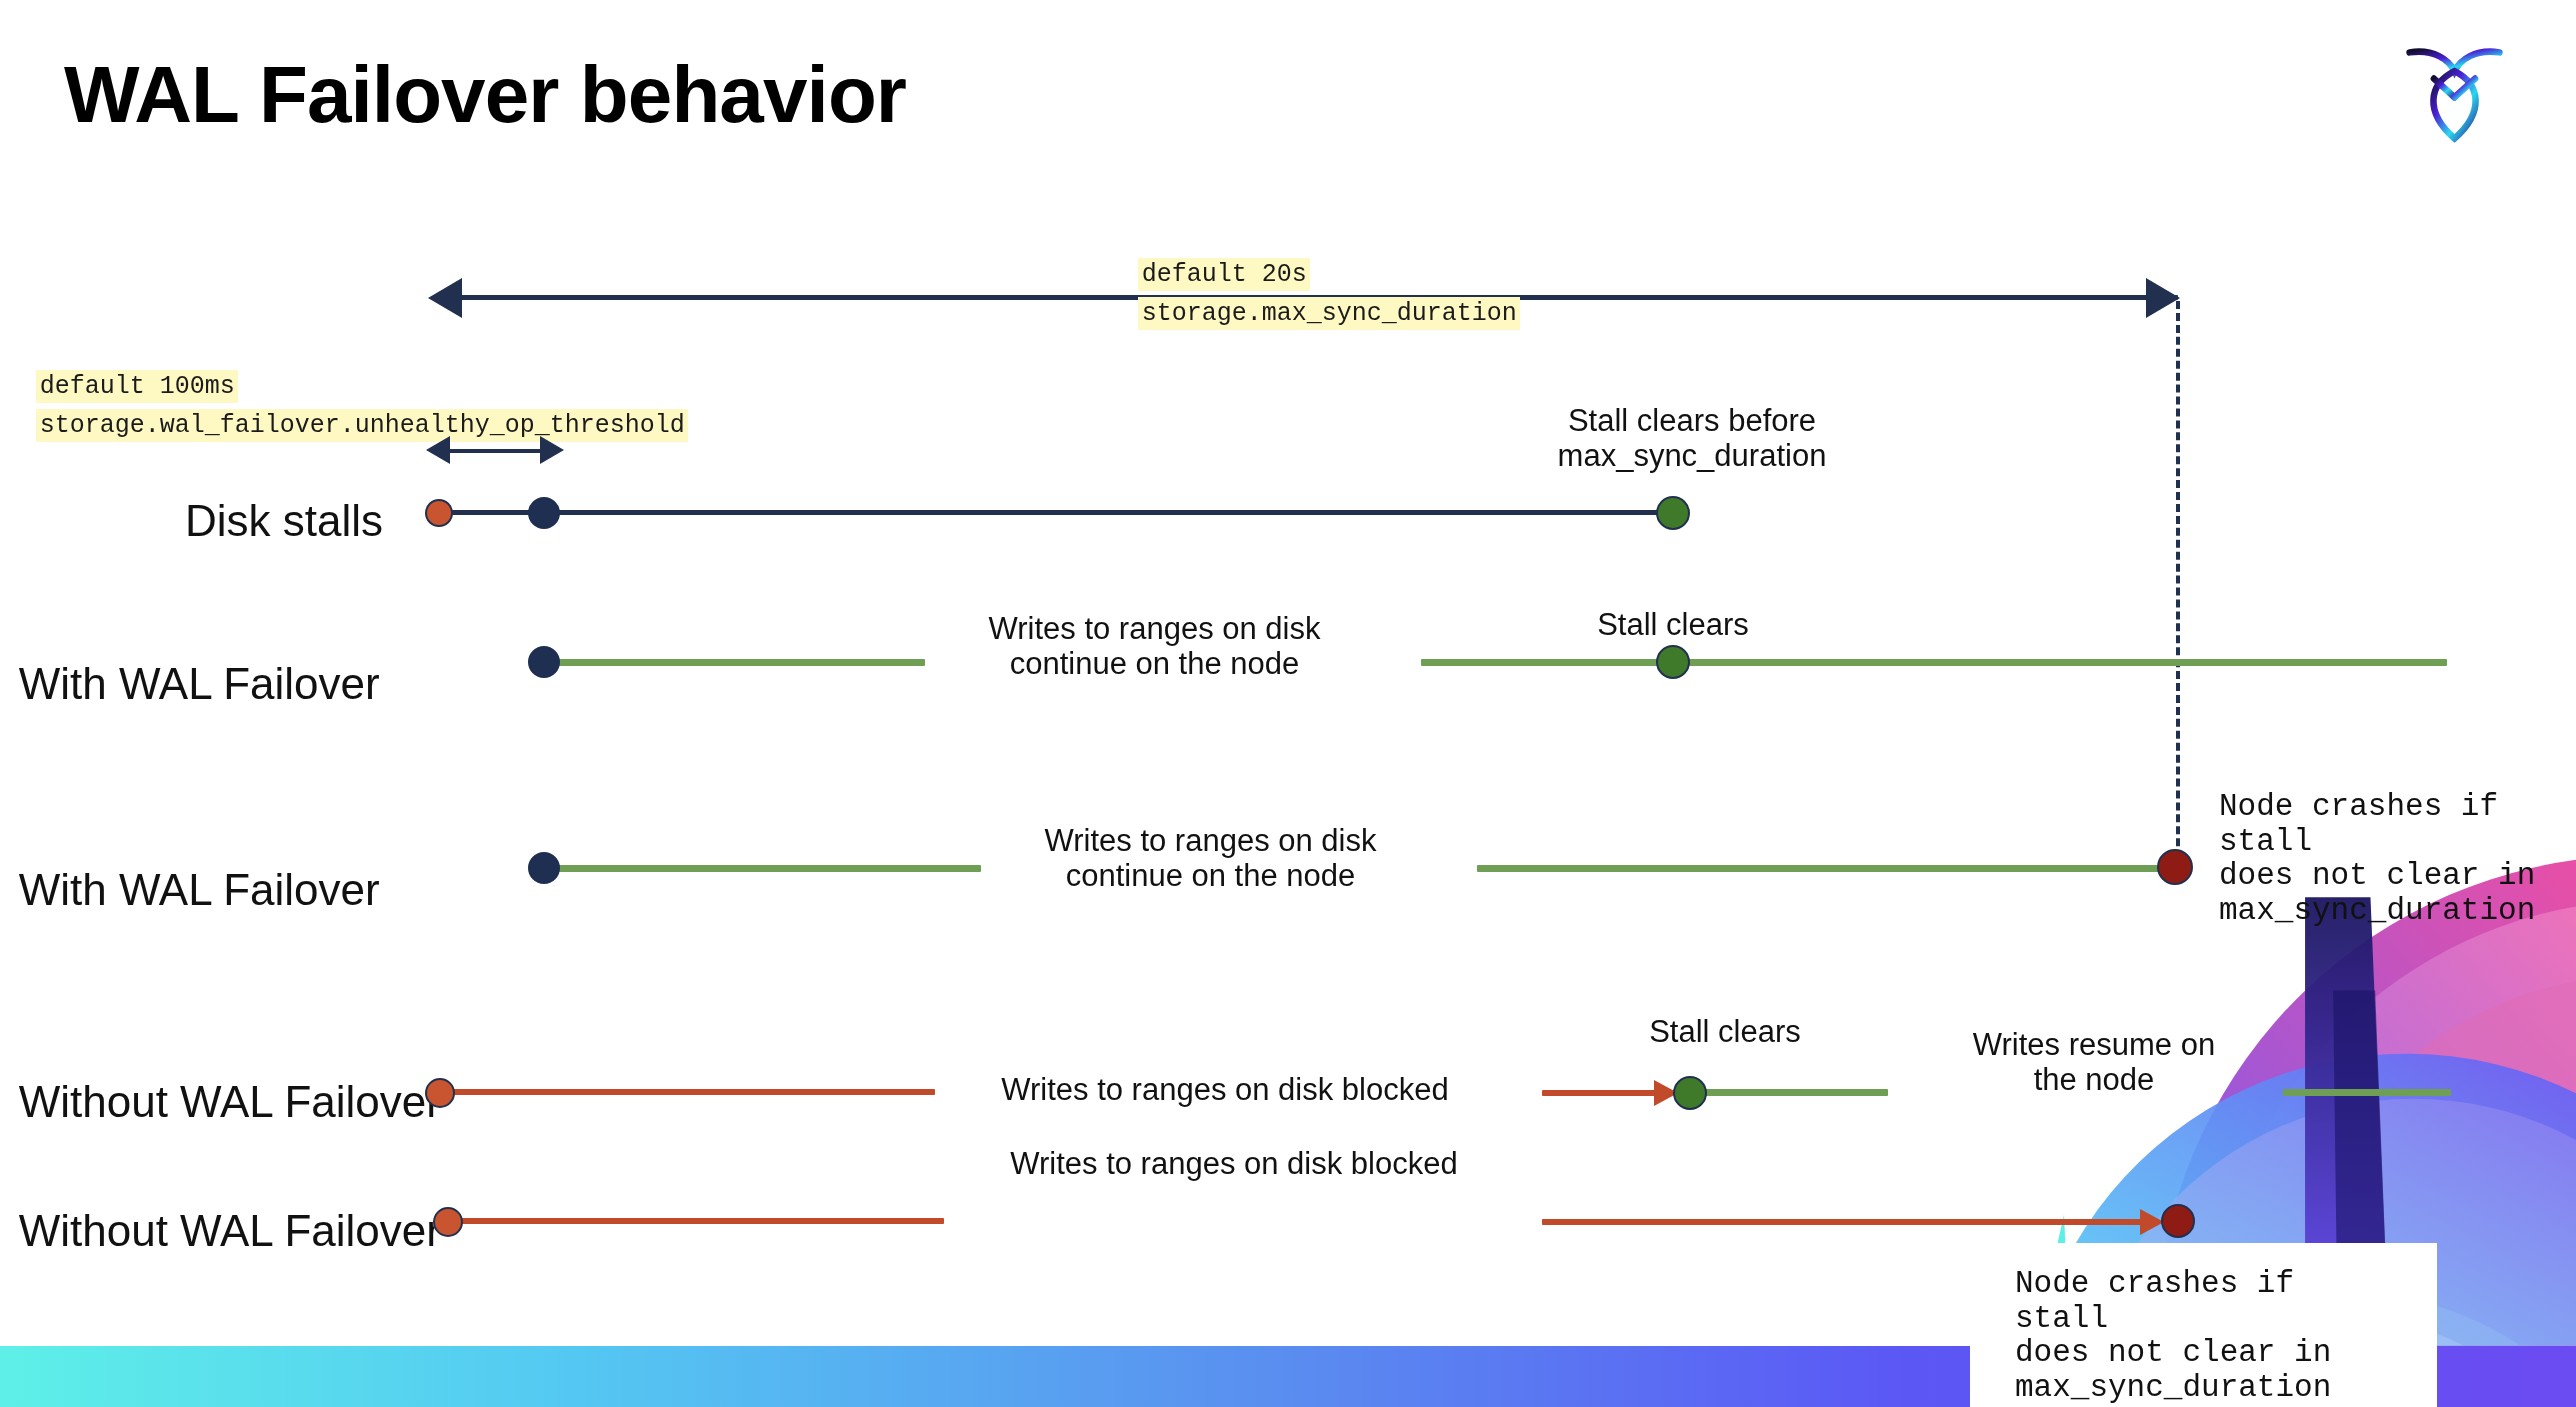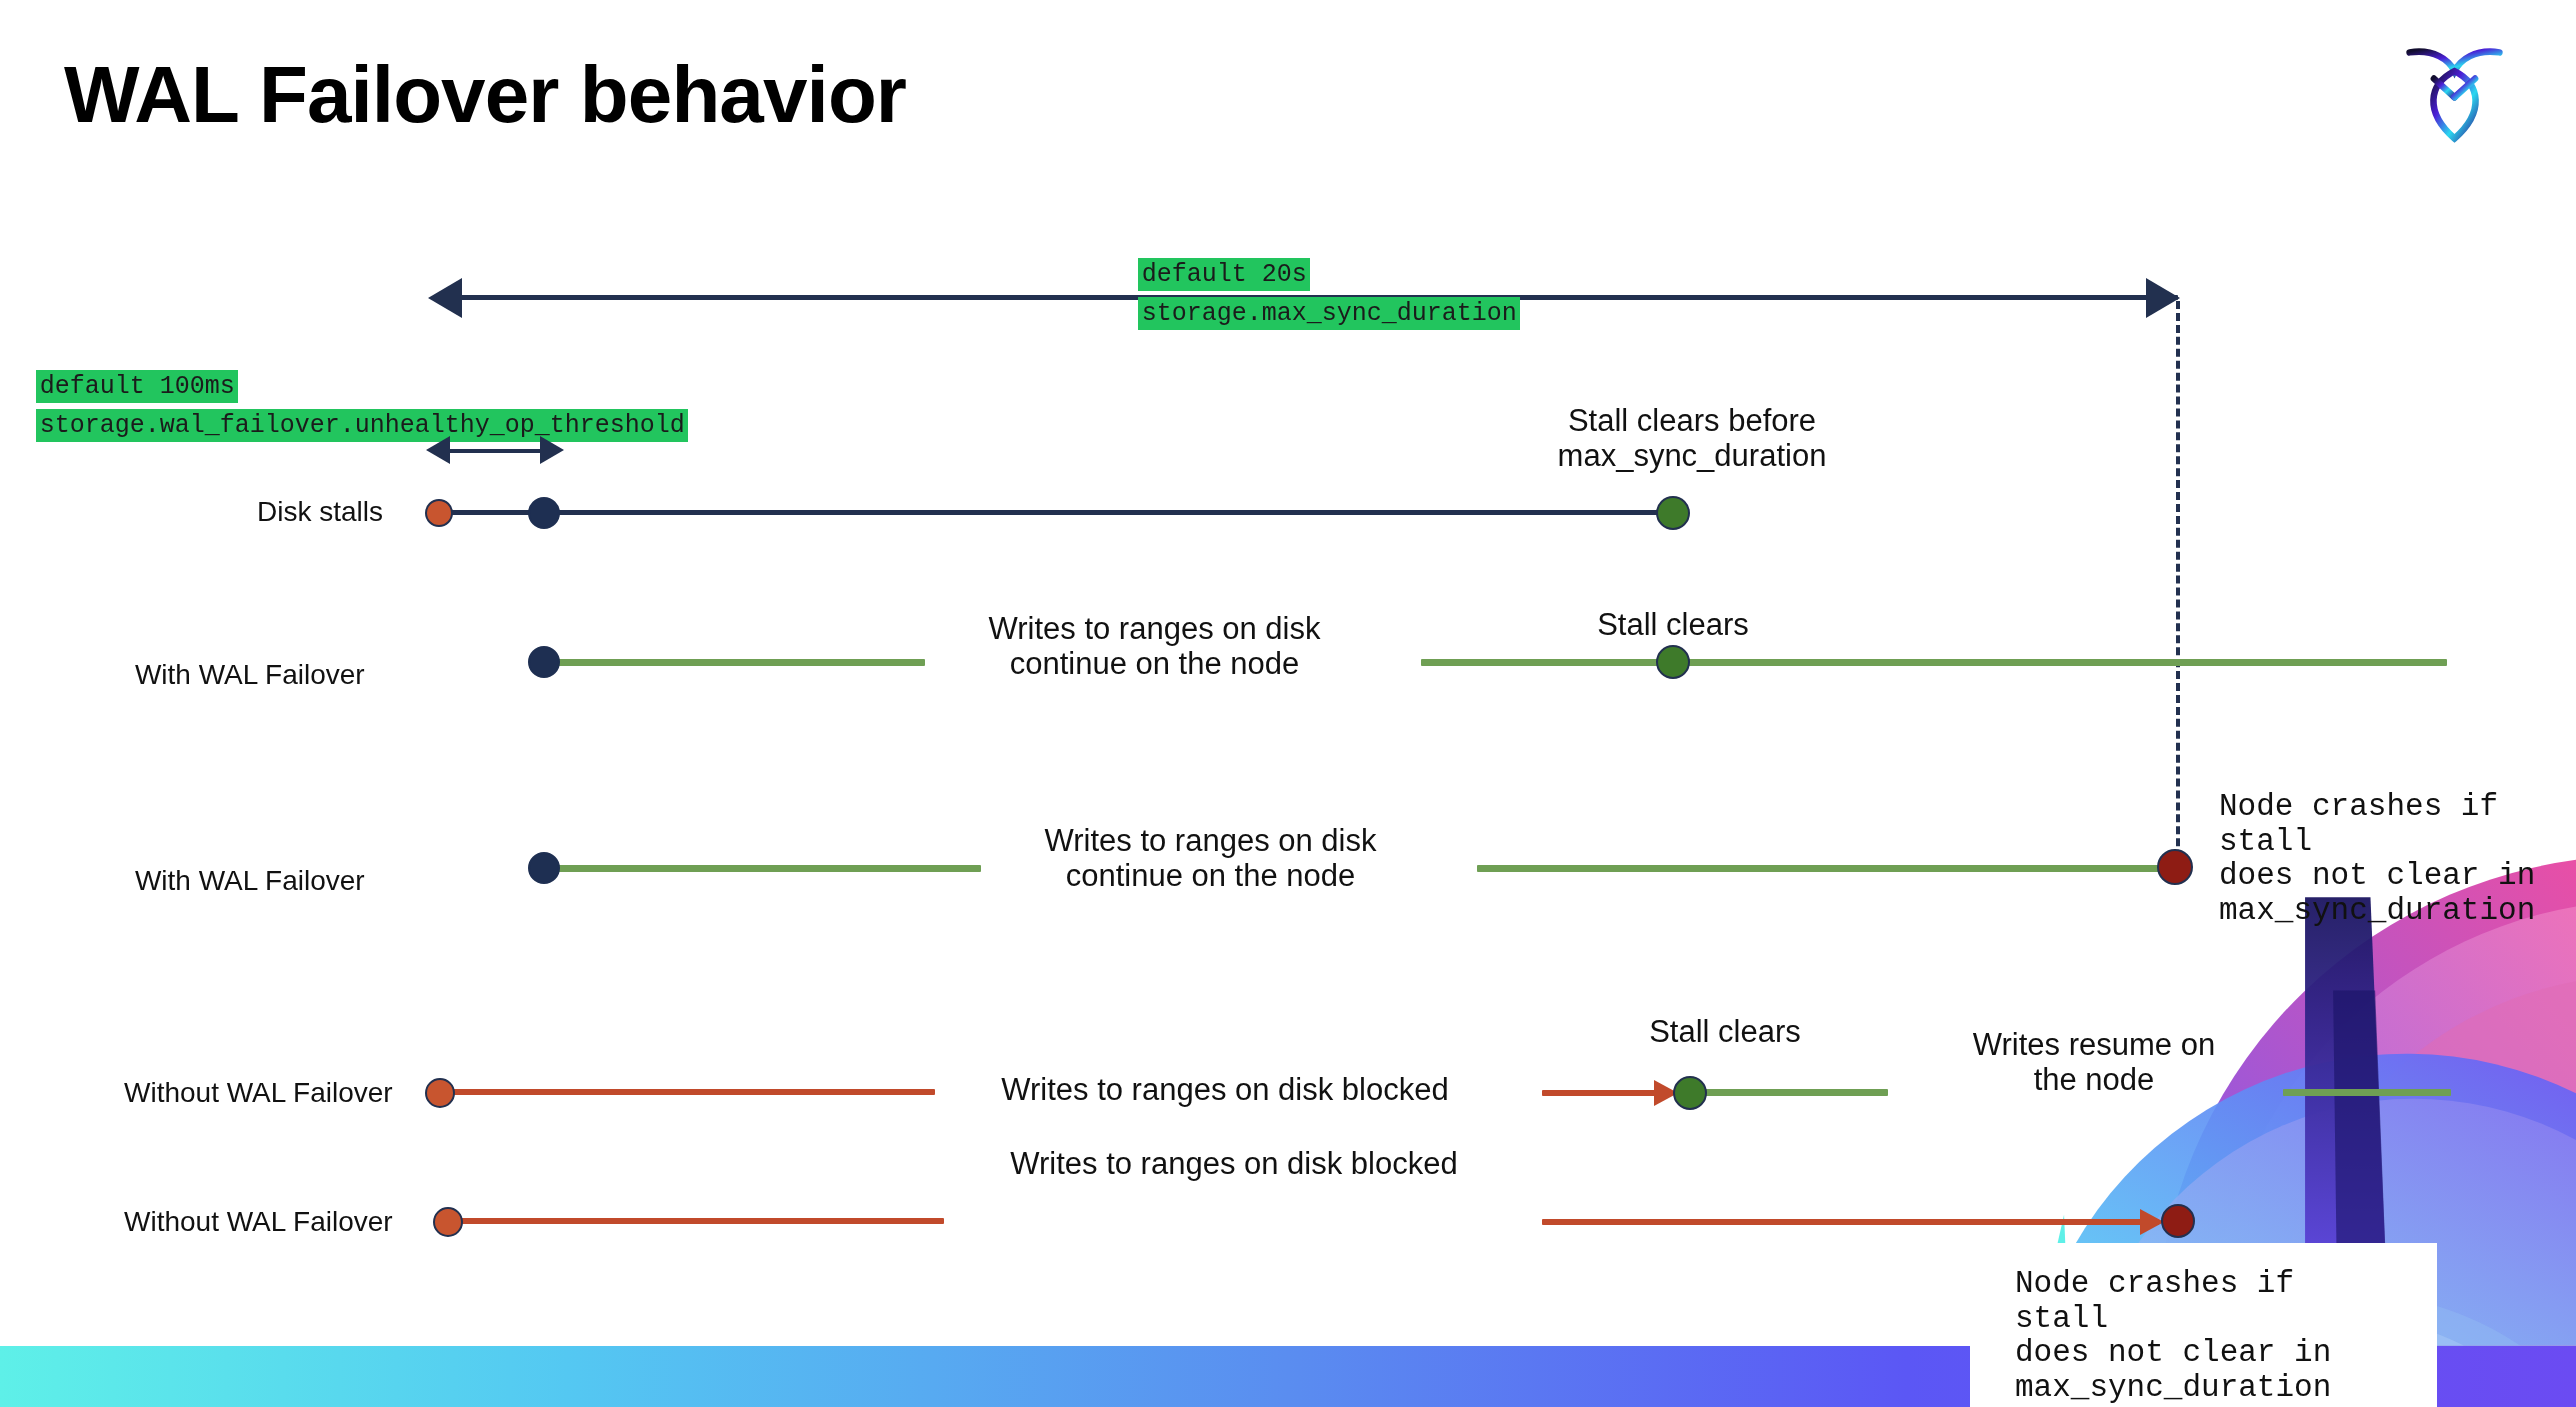--- a/index.html
+++ b/index.html
@@ -60,39 +60,39 @@
   
   .code-label {
     position: absolute;
     font-family: "Liberation Mono", "DejaVu Sans Mono", monospace;
     font-size: 25px;
     line-height: 39px;
     color: #1b1b1b;
     white-space: nowrap;
   }
   .code-label span {
-    background: #22c55e;
+    background: #fef9c3;
     padding: 1.9px 3.7px;
   }
 
   
   .dtext {
     position: absolute;
     font-size: 31px;
     line-height: 1.12;
     color: #111111;
     white-space: pre-line;
   }
   .dtext.center { text-align: center; }
   .dtext.left   { text-align: left; font-family: Liberation Mono, monospace; }
 
   
   .rowlabel {
     position: absolute;
-    font-size: 28px;
+    font-size: 44px;
     color: #111111;
     white-space: nowrap;
     text-align: right;
   }
 
   
   .line {
     position: absolute;
     height: 5.6px;
     border-radius: 0.9px;

